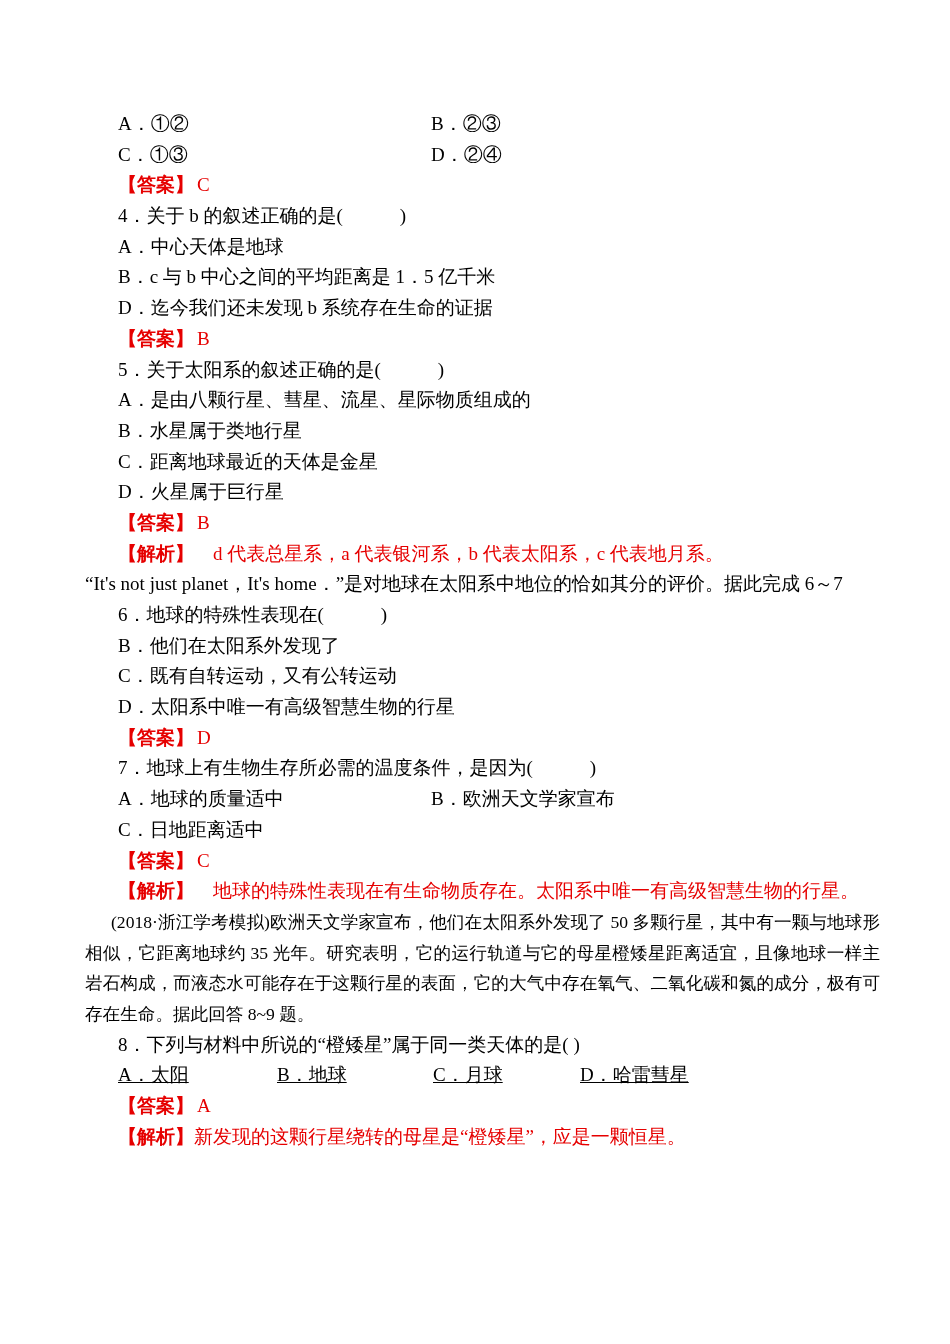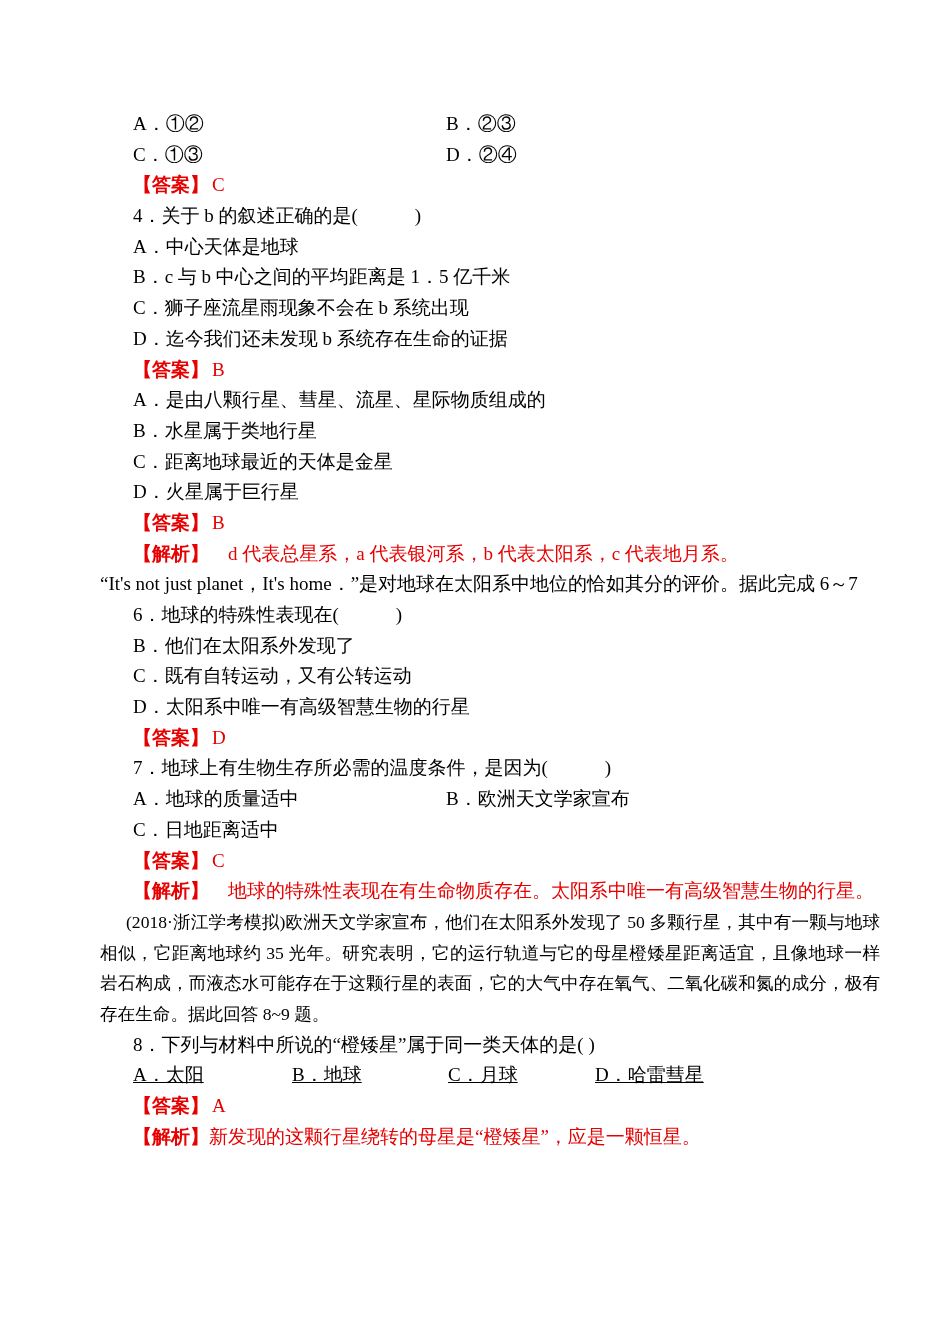--- a/index.html
+++ b/index.html
@@ -19,21 +19,20 @@
   .doc {
     position: absolute;
     left: 85px;
     top: 109px;
     width: 795px;
   }
   .line {
     height: 30.7px;
     line-height: 30.7px;
     white-space: nowrap;
-    margin-left: 15px;
   }
   .indent { padding-left: 33px; }
   .options2 { display: flex; }
   .options2 .opt:nth-child(1) { width: 313px; }
   .options4 { display: flex; text-decoration: underline; }
   .options4 .opt:nth-child(1) { width: 159px; }
   .options4 .opt:nth-child(2) { width: 156px; }
   .options4 .opt:nth-child(3) { width: 147px; }
   .red { color: #e60000; }
   .lbl { font-weight: bold; font-family: Liberation Mono, monospace; }
@@ -55,23 +54,23 @@
       <span class="opt">B．②③</span>
     </div>
     <div class="line indent options2">
       <span class="opt">C．①③</span>
       <span class="opt">D．②④</span>
     </div>
     <div class="line indent red"><span class="lbl">【答案】</span><span class="ansval">C</span></div>
     <div class="line indent">4．关于 b 的叙述正确的是(　　　)</div>
     <div class="line indent">A．中心天体是地球</div>
     <div class="line indent">B．c 与 b 中心之间的平均距离是 1．5 亿千米</div>
-    <div class="line indent">C．狮子座流星雨现象不会在 b 系统出现</div>
     <div class="line indent">D．迄今我们还未发现 b 系统存在生命的证据</div>
     <div class="line indent red"><span class="lbl">【答案】</span><span class="ansval">B</span></div>
+    <div class="line indent">5．关于太阳系的叙述正确的是(　　　)</div>
     <div class="line indent">A．是由八颗行星、彗星、流星、星际物质组成的</div>
     <div class="line indent">B．水星属于类地行星</div>
     <div class="line indent">C．距离地球最近的天体是金星</div>
     <div class="line indent">D．火星属于巨行星</div>
     <div class="line indent red"><span class="lbl">【答案】</span><span class="ansval">B</span></div>
     <div class="line indent red"><span class="lbl">【解析】</span><span>　d 代表总星系，a 代表银河系，b 代表太阳系，c 代表地月系。</span></div>
     <div class="line para-line">“It's not just planet，It's home．”是对地球在太阳系中地位的恰如其分的评价。据此完成 6～7 题。</div>
     <div class="line indent">6．地球的特殊性表现在(　　　)</div>
     <div class="line indent">B．他们在太阳系外发现了</div>
     <div class="line indent">C．既有自转运动，又有公转运动</div>

